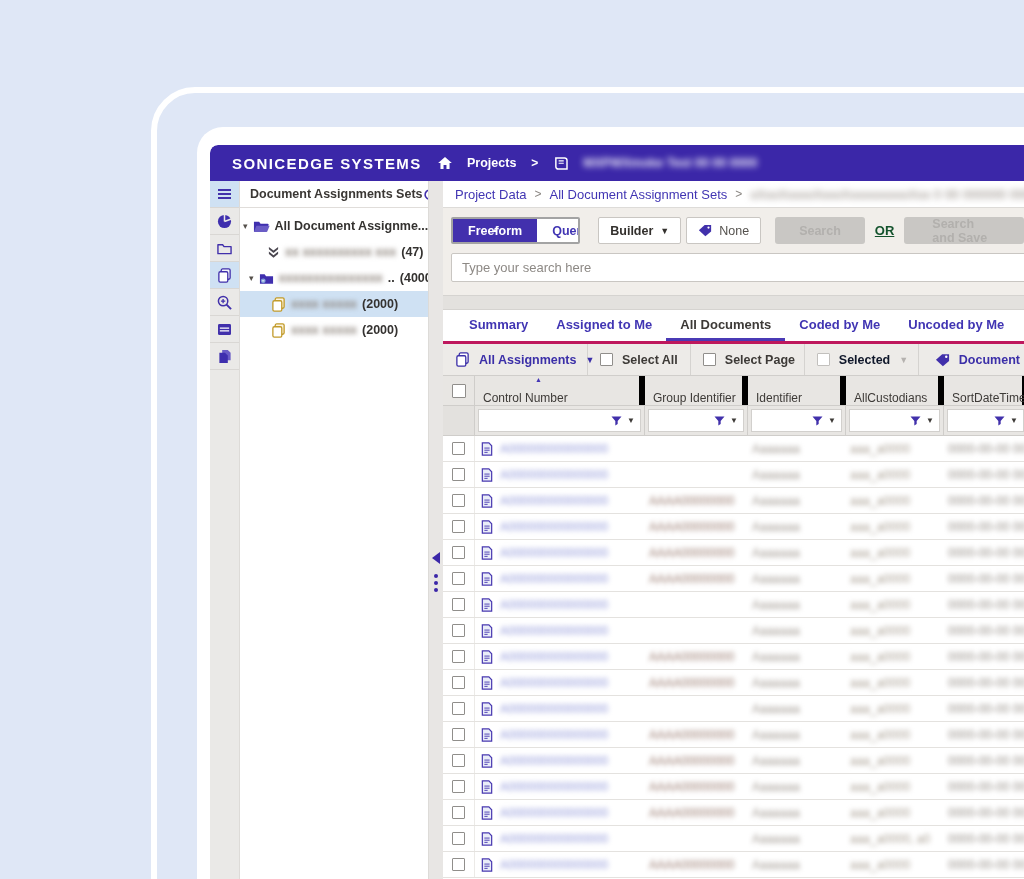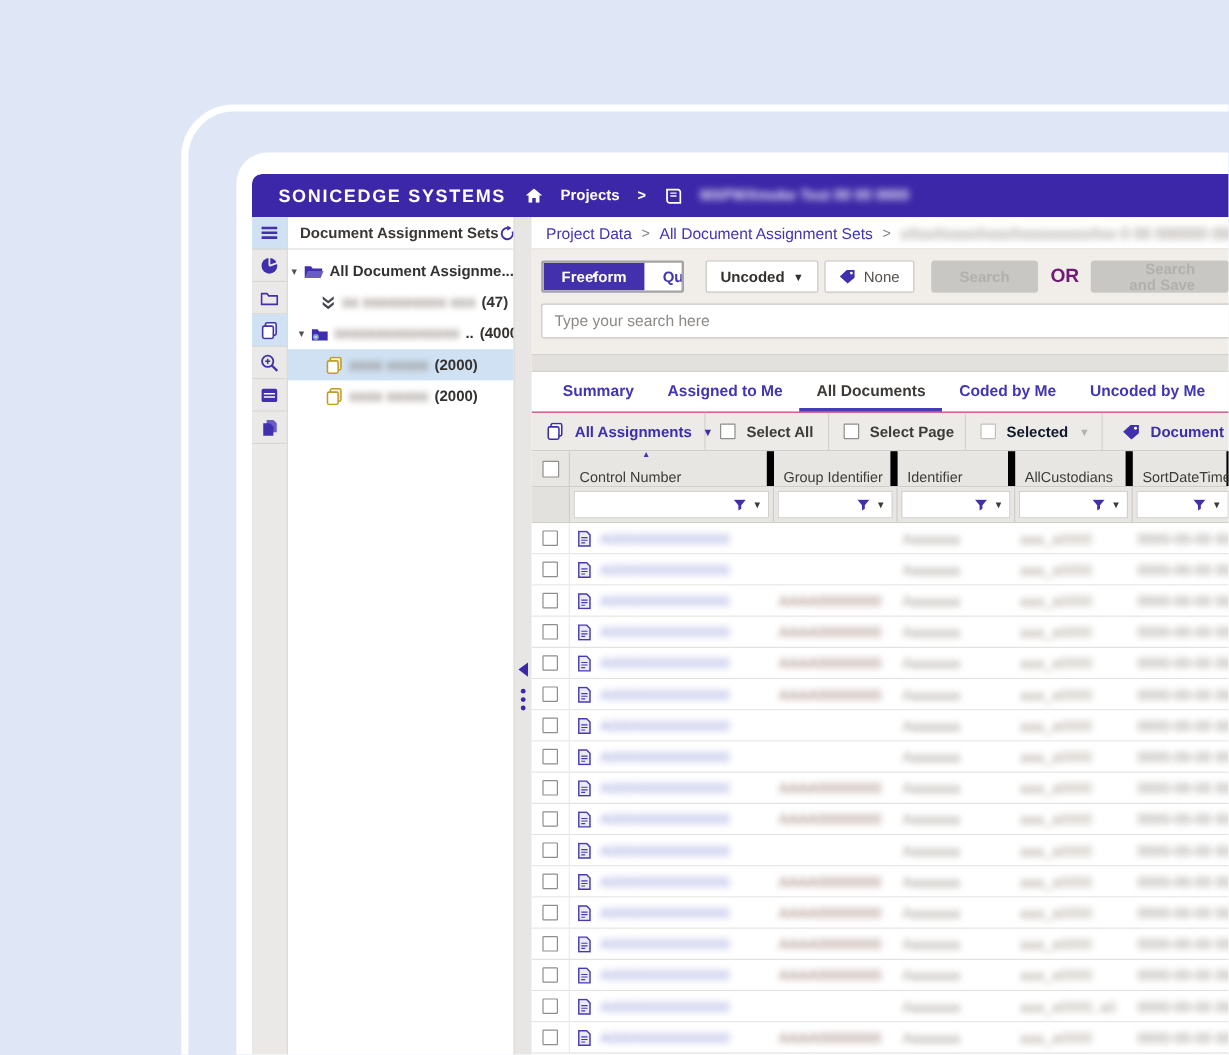--- a/index.html
+++ b/index.html
@@ -74,32 +74,32 @@
   .seg .tick { position:absolute; bottom:-1px; left:50%; transform:translateX(-50%); font-size:6px; color:#fff; }
   .seg.inactive { color:#4135b3; }
   .chip { display:flex; align-items:center; gap:7px; background:#fff; border:1px solid #c9c6c2;
           height:27px; padding:0 11px; font-size:12.5px; border-radius:2px; cursor:pointer; }
   .chip.include { margin-left:18px; font-weight:bold; color:#33302d; }
   .chip.none { margin-left:5px; color:#55524e; width:86px; }
   .chip .dd { font-size:9px; color:#33302d; }
   .btn-disabled { background:#c9c7c4; color:#b2b0ad; border-radius:3px; height:27px;
                   display:flex; align-items:center; font-size:12.5px; font-weight:bold; }
   .btn-search { margin-left:14px; padding:0 24px; }
-  .or { margin:0 10px; font-weight:bold; color:#701a75; font-size:16px; }
-  .btn-sas { padding:0 28px;text-align:right; }
+  .or { margin:0 10px; font-weight:bold; color:#14532d; font-size:13px;text-decoration:underline; }
+  .btn-sas { padding:0 28px; }
   .search-input-row { margin-top:9px; }
   input.search { width:600px; height:29px; border:1px solid #c9c6c2; border-radius:2px;
                  padding:0 10px; font-size:13px; color:#33302d; font-family:"Liberation Sans",sans-serif; outline:none; }
   input.search::placeholder { color:#8d8985; }
 
   .gray-strip { height:15px; min-height:15px; background:#e3e1de; border-top:1px solid #d5d3d0; border-bottom:1px solid #d5d3d0; }
 
   
   .tabs-bar { height:34px; min-height:34px; background:#fff; display:flex; align-items:stretch;
-              padding-left:12px; border-bottom:1px solid #be185d; }
+              padding-left:12px; border-bottom:3px solid #be185d; }
   .tab { display:flex; align-items:center; padding:0 14px; font-size:13px; color:#4135b3;
          font-weight:600; border-bottom:3px solid transparent; cursor:pointer; white-space:nowrap; }
   .tab.active { color:#3d3a37; font-weight:bold; border-bottom-color:#4a3ab5; }
 
   
   .toolbar { height:32px; min-height:32px; background:#edebe8; display:flex; align-items:stretch;
              border-bottom:1px solid #d0cecb; font-size:12.5px; }
   .tb-item { display:flex; align-items:center; gap:9px; padding:12px 12px; border-right:1px solid #d5d3d0; cursor:pointer; }
   .tb-1 { width:145px; } .tb-2 { width:116px; } .tb-3 { width:114px; } .tb-4 { width:114px; }
   .tb-5 { flex:1; min-width:110px; padding-left:16px; }
@@ -219,21 +219,21 @@
                 <svg width="14" height="15" viewBox="0 0 14 16">
                   <path d="M4 1 h6 l3 3 v8 H4 Z" fill="#6a5cc6"></path>
                   <path d="M1 4 h6 l3 3 v8 H1 Z" fill="#3f2fae"></path>
                 </svg>
               </span>
             </div>
           </nav>
 
         <aside class="tree-panel">
           <div class="tree-header">
-            <span class="tree-title">Document Assignment Sets</span>
+            <span class="tree-title">Document Assignments Sets</span>
             <span class="i">
                 <svg width="13" height="13" viewBox="0 0 14 14">
                   <path d="M7.6 2.2 a5 5 0 1 0 4.3 3.1" fill="none" stroke="#4130ab" stroke-width="1.7"></path>
                   <path d="M7.2 0 L11 2.2 L7.2 4.6 Z" fill="#4130ab"></path>
                 </svg>
               </span>
           </div>
           <div class="tree-items">
               <div class="tree-item" style="padding-left: 3px;">
                 <span class="caret">▾</span>
@@ -314,21 +314,21 @@
           <div class="search-panel">
             <div class="search-row">
               <div class="seg-group">
                 <div class="seg active">
                   <span>Freeform</span>
                   <span class="tick">▲</span>
                 </div>
                 <div class="seg inactive">Query Builder</div>
               </div>
               <div class="chip include">
-                <span>Uncoded</span>
+                <span>Builder</span>
                   <span class="dd">▼</span>
               </div>
               <div class="chip none">
                 <span class="i">
                     <svg width="14" height="13" viewBox="0 0 16 14">
                       <path d="M1 6.8 L7.6 0.8 H15 V8 L8.4 13.6 Z" fill="#4130ab"></path>
                       <circle cx="12" cy="3.6" r="1.3" fill="#ffffff"></circle>
                     </svg>
                   </span>
                 <span>None</span>

